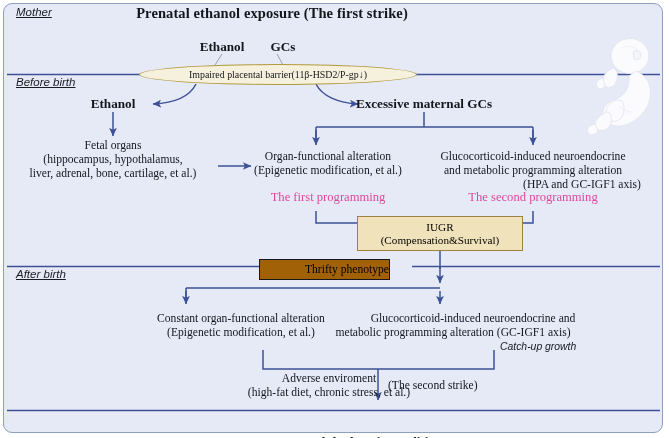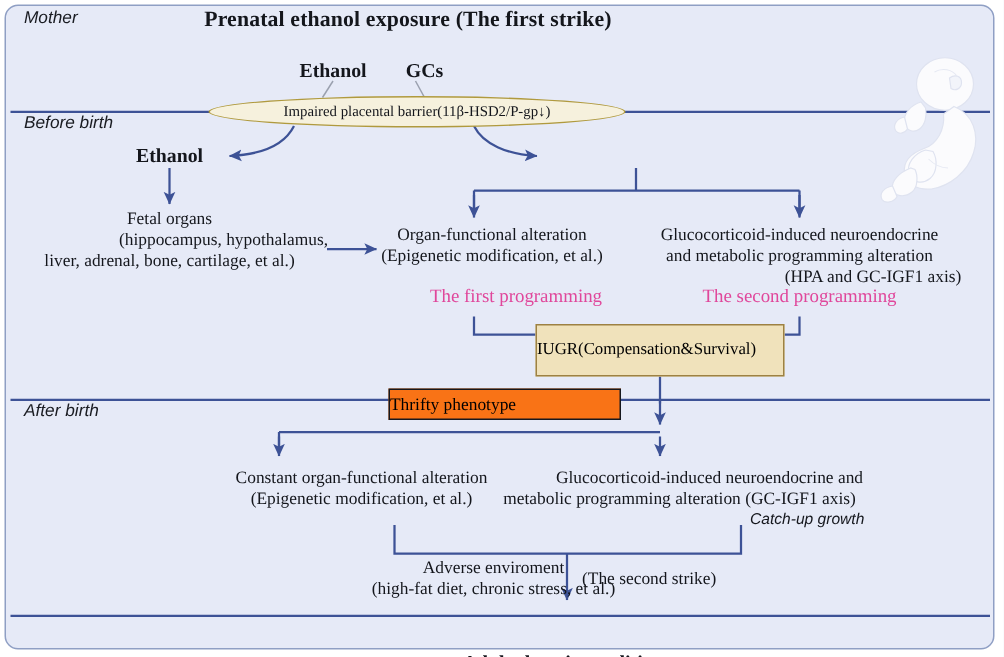--- a/index.html
+++ b/index.html
@@ -39,20 +39,21 @@
     white-space:pre;
   }
   .ctr{ text-align:center; transform:translateX(-50%); }
 
   .stage{
     font-style:italic;
     font-family:"Liberation Sans", sans-serif;
     font-size:11.5px;
     font-weight:400;
     color:#1a1c22;
+    text-decoration:underline;
   }
 
   .title{
     font-size:14.5px;
     font-weight:700;
     letter-spacing:.1px;
   }
   .bold{ font-weight:700; font-size:13.2px; }
   .body{ font-size:11.6px; }
   .pink{
@@ -89,37 +90,39 @@
 
   
   #iugr{
     position:absolute;
     left:357px; top:216px;
     width:166px; height:35px;
     box-sizing:border-box;
     background:#f0e2bb;
     border:1.4px solid #9d8143;
     display:flex;
+    flex-direction:column;
     align-items:center;
+    justify-content:center;
     line-height:1.16;
   }
   #iugr .l1{ font-size:11.2px; }
   #iugr .l2{ font-size:11.2px; }
 
   
   #thrifty{
     position:absolute;
     left:259px; top:259px;
-    width:155px; height:21px;
-    box-sizing:border-box;
-    background:#f97316;
+    width:131px; height:21px;
+    box-sizing:border-box;
+    background:#a16207;
     border:1.7px solid #16181e;
     display:flex;
     align-items:center;
-    justify-content:flex-start;
+    justify-content:flex-end;
   }
   #thrifty span{ font-size:11.6px; }
 
   
   #fetus{
     position:absolute;
     left:583px; top:36px;
     width:80px; height:108px;
   }
 </style>
@@ -193,28 +196,29 @@
   <div class="t bold ctr" style="left:283px; top:40px;">GCs</div>
 
   <div id="barrier">
     <span>Impaired placental barrier(11β-HSD2/P-gp↓)</span>
   </div>
 
   <div class="t stage" style="left:16px; top:76px;">Before birth</div>
 
   <div class="t bold ctr" style="left:113px; top:97px;">Ethanol</div>
 
+  <div class="t bold ctr" style="left:424px; top:97px;">Excessive maternal GCs</div>
 
   <div class="t body ctr" style="left:113px; top:139px;text-align:right;">Fetal organs</div>
-  <div class="t body ctr" style="left:113px; top:153px;margin-left:36px;">(hippocampus, hypothalamus,</div>
+  <div class="t body ctr" style="left:113px; top:153px;">(hippocampus, hypothalamus,</div>
   <div class="t body ctr" style="left:113px; top:167px;">liver, adrenal, bone, cartilage, et al.)</div>
 
   <div class="t body ctr" style="left:328px; top:150px;">Organ-functional alteration</div>
   <div class="t body ctr" style="left:328px; top:164px;">(Epigenetic modification, et al.)</div>
-  <div class="t pink ctr" style="left:328px; top:190px;margin-left:16px;">The first programming</div>
+  <div class="t pink ctr" style="left:328px; top:190px;">The first programming</div>
 
   <div class="t body ctr" style="left:533px; top:150px;">Glucocorticoid-induced neuroendocrine</div>
   <div class="t body ctr" style="left:533px; top:164px;">and metabolic programming alteration</div>
   <div class="t body ctr" style="left:562px; top:178px;padding-left:40px;">(HPA and GC-IGF1 axis)</div>
   <div class="t pink ctr" style="left:533px; top:190px;">The second programming</div>
 
   <div id="iugr">
     <div class="l1">IUGR</div>
     <div class="l2">(Compensation&amp;Survival)</div>
   </div>

